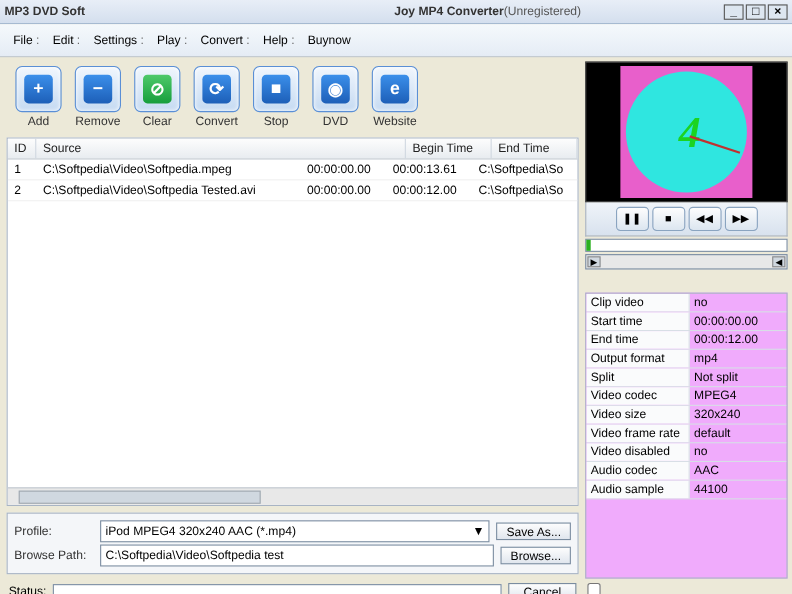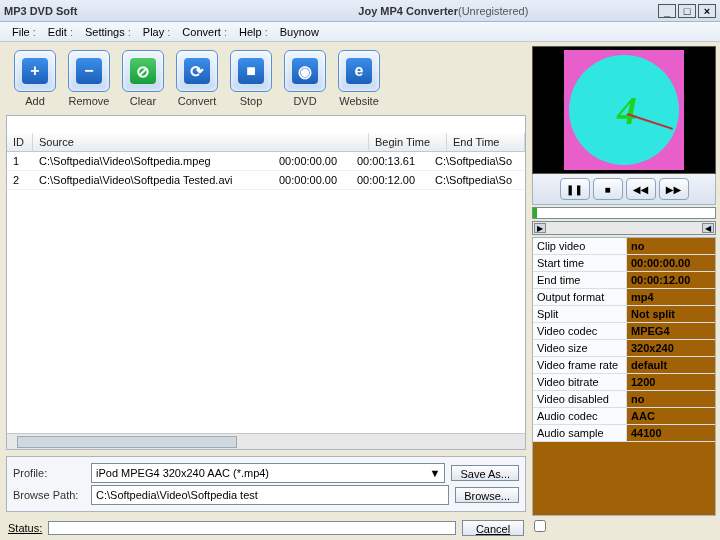--- a/index.html
+++ b/index.html
@@ -3,33 +3,33 @@
 <meta charset="utf-8">
 <style>
 * { box-sizing: border-box; margin: 0; padding: 0; font-family: Tahoma, sans-serif; font-size: 11px; }
 body { background: #ECE9D8; width: 720px; height: 540px; overflow: hidden; }
 .titlebar { height: 22px; background: linear-gradient(#E8EEF7, #D4DFEE); border-bottom: 1px solid #9FB5D0; display: flex; align-items: center; padding: 0 4px; }
 .titlebar .left { flex: 0 0 200px; font-weight: bold; color: #333; }
 .titlebar .center { flex: 1; text-align: right; font-weight: bold; color: #333; }
 .titlebar .right { flex: 0 0 200px; text-align: left; color: #555; }
 .titlebar .controls { display: flex; gap: 2px; }
 .winbtn { width: 18px; height: 14px; border: 1px solid #555; background: #DDE6F0; display: flex; align-items: center; justify-content: center; font-weight: bold; cursor: pointer; }
-.menubar { height: 20px; background: linear-gradient(#F5F9FC, #E5ECF5); border-bottom: 1px solid #C0C8D0; display: flex; align-items: center; padding: 0 6px; gap: 0; }
+.menubar { height: 30px; background: linear-gradient(#F5F9FC, #E5ECF5); border-bottom: 1px solid #C0C8D0; display: flex; align-items: center; padding: 0 6px; gap: 0; }
 .menuitem { padding: 2px 6px; cursor: pointer; }
 .menuitem::after { content: " :"; color: #666; }
 .menuitem:last-child::after { content: ""; }
 .main { display: flex; height: 498px; }
 .leftpane { flex: 1; padding: 4px 6px; display: flex; flex-direction: column; }
 .toolbar { display: flex; gap: 12px; padding: 4px 8px 8px; }
 .toolbtn { display: flex; flex-direction: column; align-items: center; gap: 3px; cursor: pointer; }
 .toolbtn .icon { width: 42px; height: 42px; border: 1px solid #5A8FD6; border-radius: 6px; background: linear-gradient(#F0F6FD, #C5DAF2); display: flex; align-items: center; justify-content: center; box-shadow: inset 0 0 4px #fff; }
 .toolbtn .icon .inner { width: 26px; height: 26px; border-radius: 4px; background: linear-gradient(#3B8FEA, #1D5FB8); display: flex; align-items: center; justify-content: center; color: #fff; font-size: 16px; font-weight: bold; }
 .toolbtn .lbl { color: #333; }
 .tablearea { flex: 1; border: 1px solid #A8B4C4; background: #fff; overflow: hidden; display: flex; flex-direction: column; }
-.thead { display: flex; background: linear-gradient(#FDFDFD,#E8ECF0); border-bottom: 1px solid #C0C8D0; margin-top: 17px; }
+.thead { display: flex; background: linear-gradient(#FDFDFD,#E8ECF0); border-bottom: 1px solid #C0C8D0; }
 .th { padding: 3px 6px; border-right: 1px solid #D0D8E0; color: #222; }
 .c-id { width: 26px; }
 .c-src { flex: 1; }
 .c-bt { width: 78px; }
 .c-et { width: 78px; }
 .c-out { width: 96px; }
 .trow { display: flex; border-bottom: 1px solid #F0F0F0; }
 .td { padding: 3px 6px; white-space: nowrap; overflow: hidden; }
 .hscroll { height: 16px; background: #E8E8E8; border-top: 1px solid #C0C8D0; margin-top: auto; position: relative; }
 .hscroll .thumb { position: absolute; left: 10px; top: 2px; width: 220px; height: 12px; background: #D0D8E0; border: 1px solid #A0A8B0; }
@@ -45,24 +45,24 @@
 .clock { width: 120px; height: 120px; background: #E85FCB; display: flex; align-items: center; justify-content: center; position: relative; }
 .clockface { width: 110px; height: 110px; background: #2FE6E0; border-radius: 50%; position: relative; }
 .clocknum { position: absolute; top: 32px; left: 48px; color: #1BD421; font-size: 40px; font-style: italic; font-weight: bold; font-family: cursive; }
 .clockhand { position: absolute; top: 58px; left: 58px; width: 48px; height: 2px; background: #C03030; transform: rotate(18deg); transform-origin: left center; }
 .pcontrols { display: flex; justify-content: center; gap: 3px; padding: 4px; background: linear-gradient(#F0F4F9,#D8E2EE); border: 1px solid #A8B4C4; border-top: none; }
 .pbtn { width: 30px; height: 22px; border: 1px solid #8AA4C0; border-radius: 4px; background: linear-gradient(#FDFDFD,#DCE6F0); display: flex; align-items: center; justify-content: center; cursor: pointer; font-size: 10px; }
 .seekbar { height: 12px; border: 1px solid #7A8CA0; background: #fff; margin: 2px 0; position: relative; }
 .seekbar .fill { position: absolute; left: 0; top: 0; bottom: 0; width: 4px; background: #2BB020; }
 .seekbar2 { height: 14px; border: 1px solid #7A8CA0; background: #E8E8E8; display: flex; justify-content: space-between; align-items: center; padding: 0 1px; }
 .seekbar2 .arr { width: 12px; height: 10px; background: #D0D8E0; border: 1px solid #888; font-size: 8px; display: flex; align-items: center; justify-content: center; }
-.props { flex: 1; border: 1px solid #A8B4C4; background: #a16207; margin-top: 2px; overflow-y: auto; }
+.props { flex: 1; border: 1px solid #A8B4C4; background: #f0abfc; margin-top: 21px; overflow-y: auto; }
 .proprow { display: flex; border-bottom: 1px solid #D8DEE6; }
 .proprow .k { width: 94px; padding: 2px 4px; border-right: 1px solid #D8DEE6; background: #FAFBFC; }
-.proprow .v { flex: 1; padding: 2px 4px; font-weight: bold; }
+.proprow .v { flex: 1; padding: 2px 4px; }
 .shutdown { display: flex; align-items: center; gap: 4px; padding: 4px 2px; }
 .shutdown input { width: 12px; height: 12px; }
 </style>
 </head>
 <body>
 
 <div class="titlebar">
   <div class="left">MP3 DVD Soft</div>
   <div class="center">Joy MP4 Converter</div>
   <div class="right">(Unregistered)</div>
@@ -232,24 +232,20 @@
         </div>
         <div class="proprow">
           <div class="k">Video size</div>
           <div class="v">320x240</div>
         </div>
         <div class="proprow">
           <div class="k">Video frame rate</div>
           <div class="v">default</div>
         </div>
         <div class="proprow">
-          <div class="k">Video bitrate</div>
-          <div class="v">1200</div>
-        </div>
-        <div class="proprow">
           <div class="k">Video disabled</div>
           <div class="v">no</div>
         </div>
         <div class="proprow">
           <div class="k">Audio codec</div>
           <div class="v">AAC</div>
         </div>
         <div class="proprow">
           <div class="k">Audio sample</div>
           <div class="v">44100</div>

